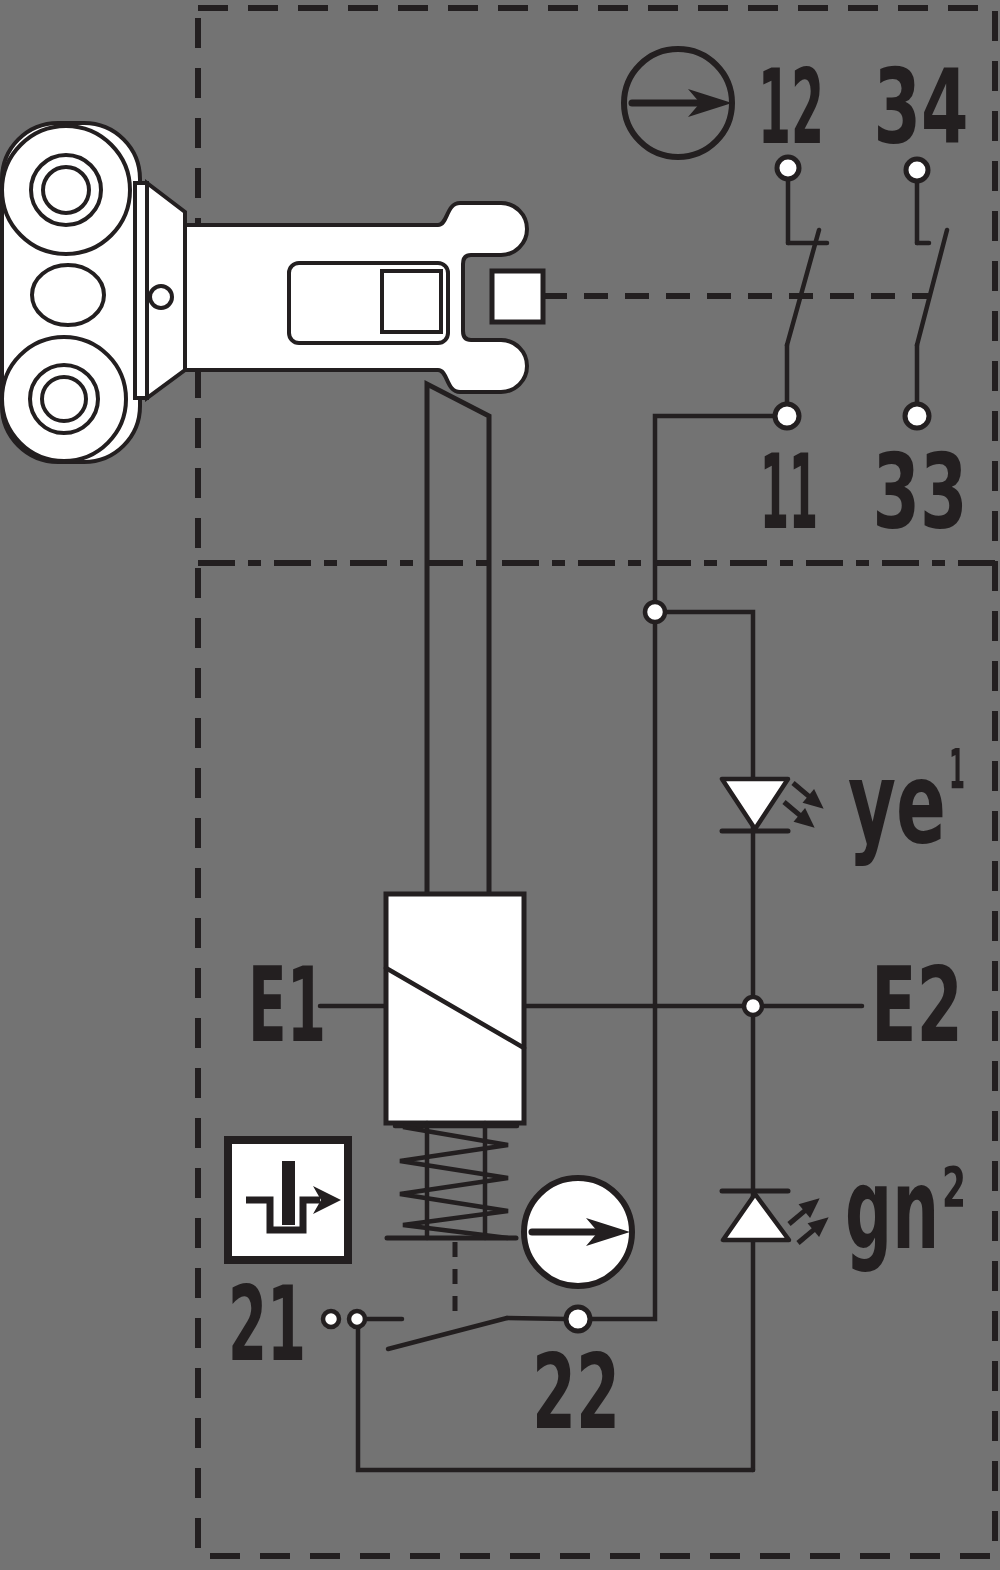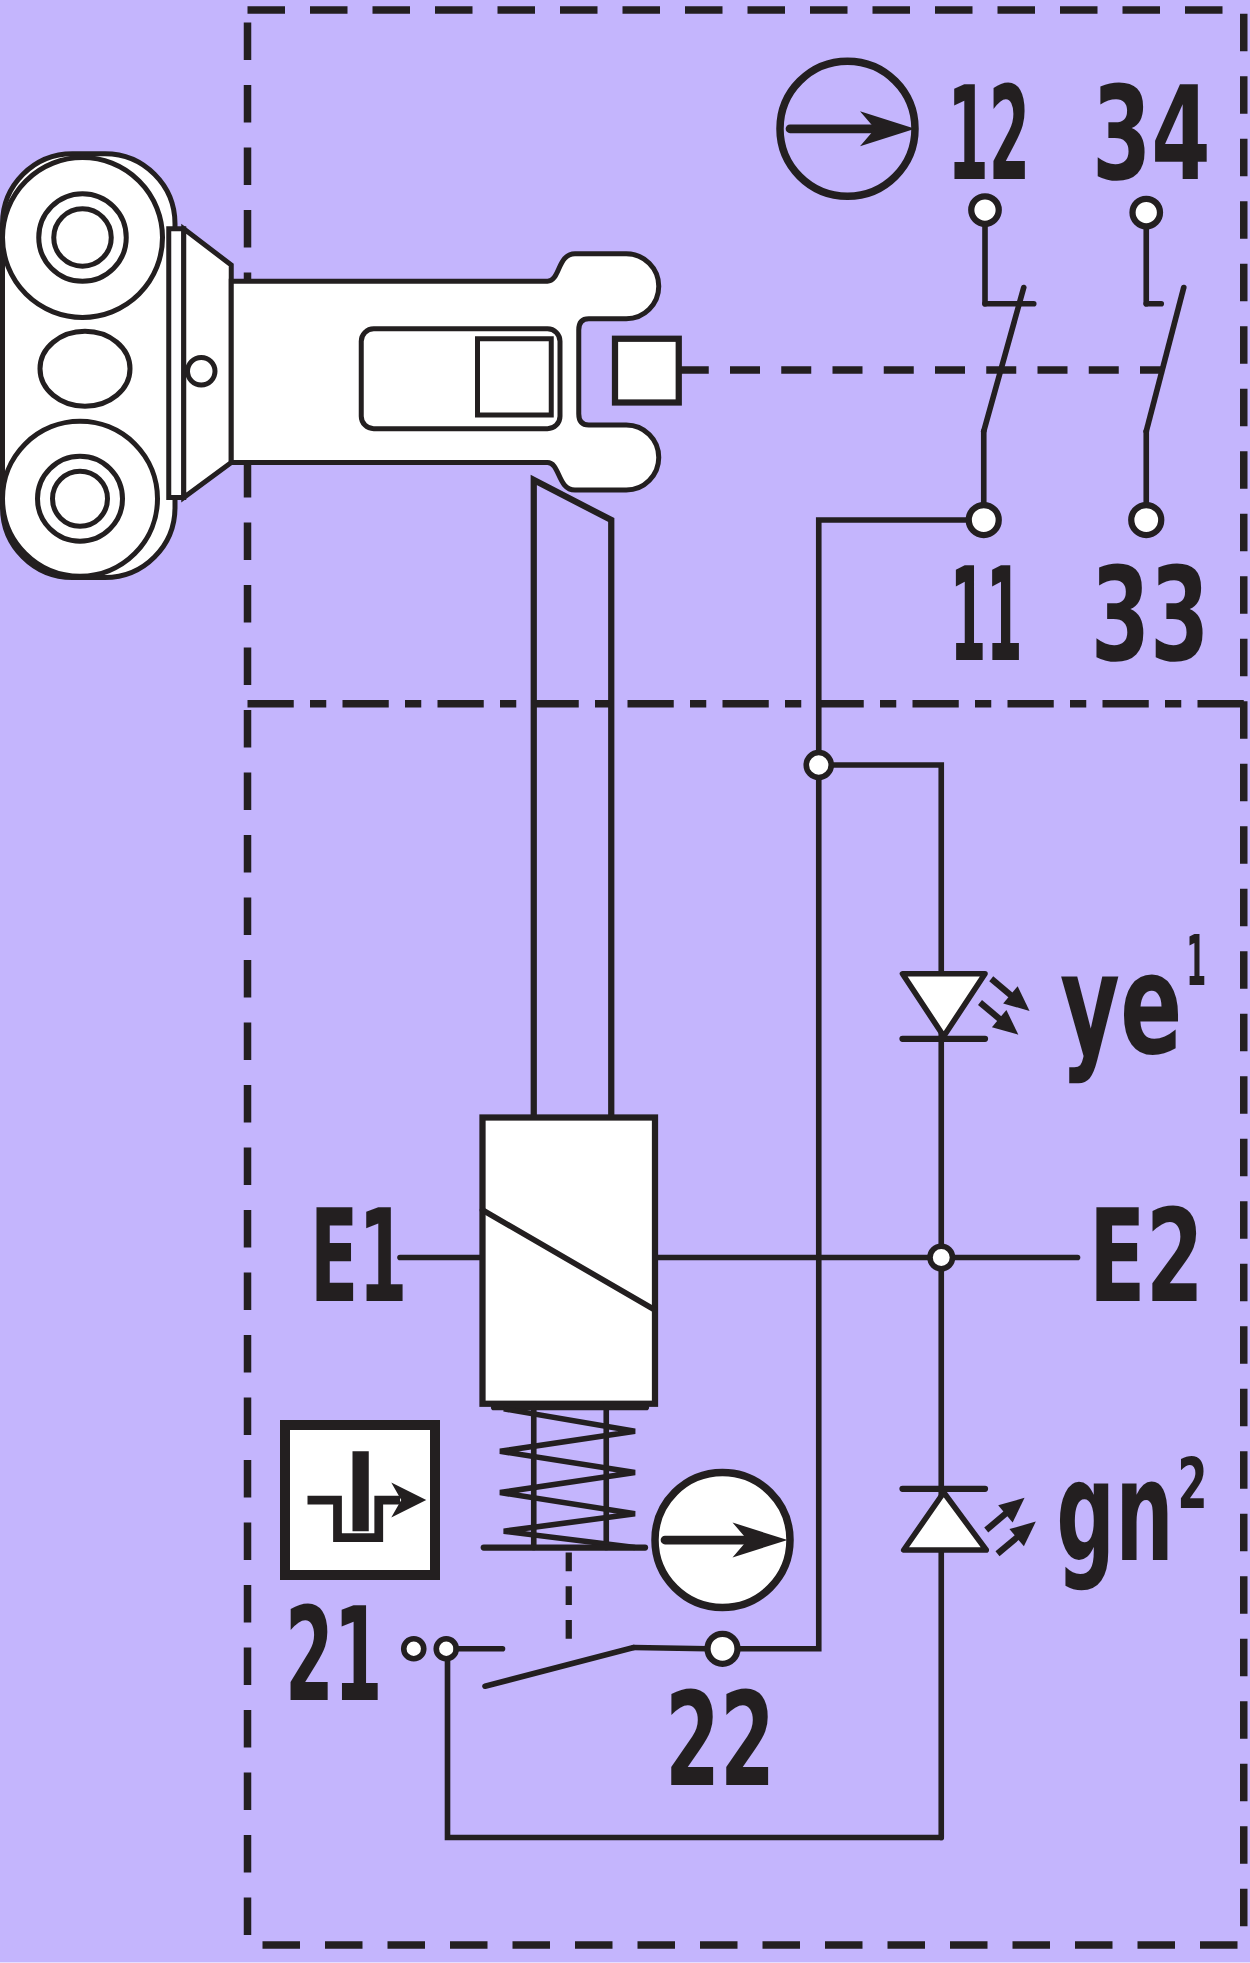--- a/index.html
+++ b/index.html
@@ -1,16 +1,16 @@
 <!DOCTYPE html>
 <html><head>
 <meta charset="utf-8">
 <style>
   html,body{margin:0;padding:0;background:#ffffff;}
-  .stage{width:1000px;height:1570px;position:relative;background:#c4b5fd;}
+  .stage{width:1000px;height:1570px;position:relative;background:#737373;}
   svg{display:block;}
   svg text{
     font-family:"DejaVu Sans", sans-serif;
     font-weight:bold;
     fill:#231f20;
   }
   .ink{stroke:#231f20;}
   .ln{stroke:#231f20;fill:none;stroke-linecap:round;}
   .dash{stroke:#231f20;fill:none;stroke-linecap:butt;}
   .wfill{fill:#ffffff;stroke:#231f20;}

